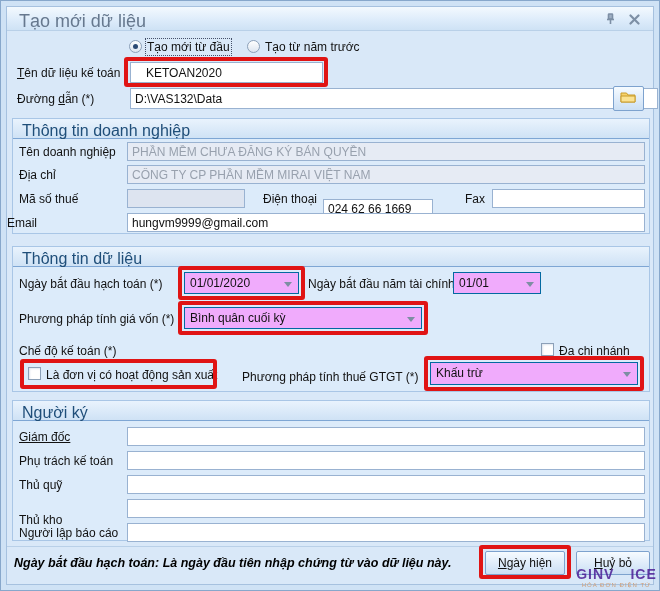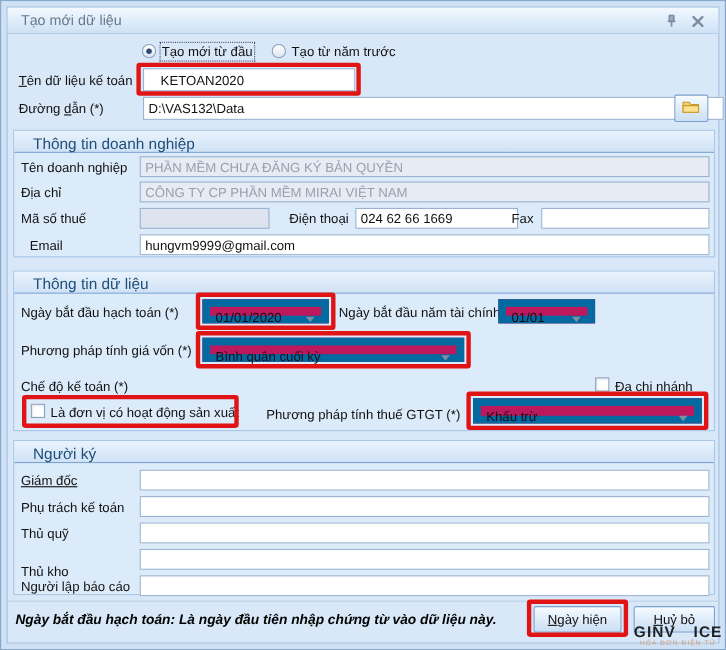--- a/index.html
+++ b/index.html
@@ -8,41 +8,41 @@
     position:relative;width:660px;height:591px;background:#d9e8f8;
     border:1px solid #87a7cb;
     box-shadow:inset 0 0 0 5px #cfe2f5, inset 0 0 0 6px #a6c1df;
     overflow:hidden;
   }
   .abs{position:absolute;}
   
   #titlebar{left:6px;top:6px;right:6px;height:24px;
     background:linear-gradient(#f3f9fe,#dcebfa 60%,#cee2f5);
     border-bottom:1px solid #b9d0e8;}
-  .title-text{position:absolute;left:12px;top:4px;font-size:13px;color:#66788e;}
+  .title-text{position:absolute;left:12px;top:4px;font-size:18px;color:#66788e;}
   .tb-icon{position:absolute;top:4px;width:18px;height:16px;display:flex;align-items:center;justify-content:center;cursor:default;}
   
   .lbl{font-size:12px;color:#111;white-space:nowrap;}
-  .lbl-head{font-size:14px;color:#1f4e79;margin-left:8px;}
+  .lbl-head{font-size:16px;color:#1f4e79;}
   .ulf{display:inline-block;}
   .ulf::first-letter{text-decoration:underline;}
   .accel{text-decoration:underline;}
   
   .inp{position:absolute;border:1px solid #99b2d1;background:#fff;font-size:12px;color:#111;
     padding:1px 4px;height:21px;outline:none;}
   .inp.short{height:19px;}
   .inp.dis{background:#e6ebf4;color:#98a1ae;}
   .inp.dis2{background:#dde4f0;}
   
   .grp{position:absolute;border:1px solid #a9c6e6;background:#dcebfa;}
   .grp-head{position:absolute;left:0;top:0;right:0;height:20px;
     background:linear-gradient(#e9f3fd,#cfe2f5);border-bottom:1px solid #7ea6d4;}
   .grp-head span{position:absolute;left:9px;top:3px;}
   
-  .combo{position:absolute;background:#be185d;border:7px solid #0369a1;height:22px;cursor:default;}
+  .combo{position:absolute;background:#f0abfc;border:1px solid #0369a1;height:22px;cursor:default;}
   .combo .ctext{position:absolute;left:5px;top:3px;font-size:12px;color:#111;white-space:nowrap;}
   .combo .carrow{position:absolute;right:6px;top:9px;width:0;height:0;
     border-left:4px solid transparent;border-right:4px solid transparent;border-top:5px solid #7d8ea3;}
   
   .cb{position:absolute;width:13px;height:13px;background:#fff;border:1px solid #8ca0b8;
     box-shadow:inset 1px 1px 2px #dfe5ee;}
   .radio{position:absolute;width:13px;height:13px;border-radius:50%;
     background:linear-gradient(#ffffff,#dde5ef);border:1px solid #8ca0b8;}
   .radio.checked::after{content:'';position:absolute;left:3px;top:3px;width:5px;height:5px;
     border-radius:50%;background:#2c4a73;}
@@ -51,21 +51,21 @@
   .btn{position:absolute;height:24px;border:1px solid #7da2ce;border-radius:2px;
     background:linear-gradient(#f6fbff,#e2eefb 45%,#cbdff4);font-size:12px;color:#111;
     display:flex;align-items:center;justify-content:center;cursor:default;}
   
   .red-annot{position:absolute;border:4px solid #e01414;border-radius:3px;pointer-events:none;z-index:50;}
   
   #footer-line{left:6px;top:545px;right:6px;height:1px;background:#b9d0e8;}
   .note{font-size:12.5px;font-weight:bold;font-style:italic;color:#000;}
   
   .wm{position:absolute;z-index:60;text-align:center;pointer-events:none;}
-  .wm .wm1{font-size:14px;font-weight:bold;letter-spacing:1px;color:#000000;opacity:.85;
+  .wm .wm1{font-size:14px;font-weight:bold;letter-spacing:1px;color:#4c1d95;opacity:.85;
     display:flex;align-items:center;justify-content:center;gap:8px;}
   .wm .wm-dot{display:inline-block;width:10px;height:10px;border-radius:50%;background:#d93025;}
   .wm .wm2{font-size:6px;letter-spacing:1px;color:#cf9e78;margin-top:0px;}
 </style>
 </head>
 <body>
 
 <div id="win">
 
   <div id="titlebar" class="abs">
@@ -114,24 +114,24 @@
         <span class="lbl-head">Thông tin doanh nghiệp</span>
       </div>
   </div>
   <span class="lbl abs" style="left:18px;top:144px;">Tên doanh nghiệp</span>
   <input class="inp short dis abs" style="left: 126px; top: 141px; width: 518px;" value="PHẦN MỀM CHƯA ĐĂNG KÝ BẢN QUYỀN">
   <span class="lbl abs" style="left:18px;top:167px;">Địa chỉ</span>
   <input class="inp short dis abs" style="left: 126px; top: 164px; width: 518px;" value="CÔNG TY CP PHẦN MỀM MIRAI VIỆT NAM">
   <span class="lbl abs" style="left:18px;top:191px;">Mã số thuế</span>
   <input class="inp short dis dis2 abs" style="left: 126px; top: 188px; width: 118px;">
   <span class="lbl abs" style="left:262px;top:191px;">Điện thoại</span>
-  <input class="inp short abs" style="left: 322px; top: 188px; width: 148px;" value="024 62 66 1669">
+  <input class="inp short abs" style="left: 322px; top: 198px; width: 110px;" value="024 62 66 1669">
   <span class="lbl abs" style="left:464px;top:191px;">Fax</span>
   <input class="inp short abs" style="left: 491px; top: 188px; width: 153px;">
-  <span class="lbl abs" style="left:26px;top:215px;">Email</span>
+  <span class="lbl abs" style="left:6px;top:215px;">Email</span>
   <input class="inp short abs" style="left: 126px; top: 212px; width: 518px;" value="hungvm9999@gmail.com">
 
   <div class="grp" style="left:11px;top:245px;width:638px;height:146px;">
     <div class="grp-head">
         <span class="lbl-head">Thông tin dữ liệu</span>
       </div>
   </div>
   <span class="lbl abs" style="left:18px;top:276px;">Ngày bắt đầu hạch toán (*)</span>
   <div class="combo abs" style="left:183px;top:271px;width:115px;">
     <span class="ctext">01/01/2020</span>

